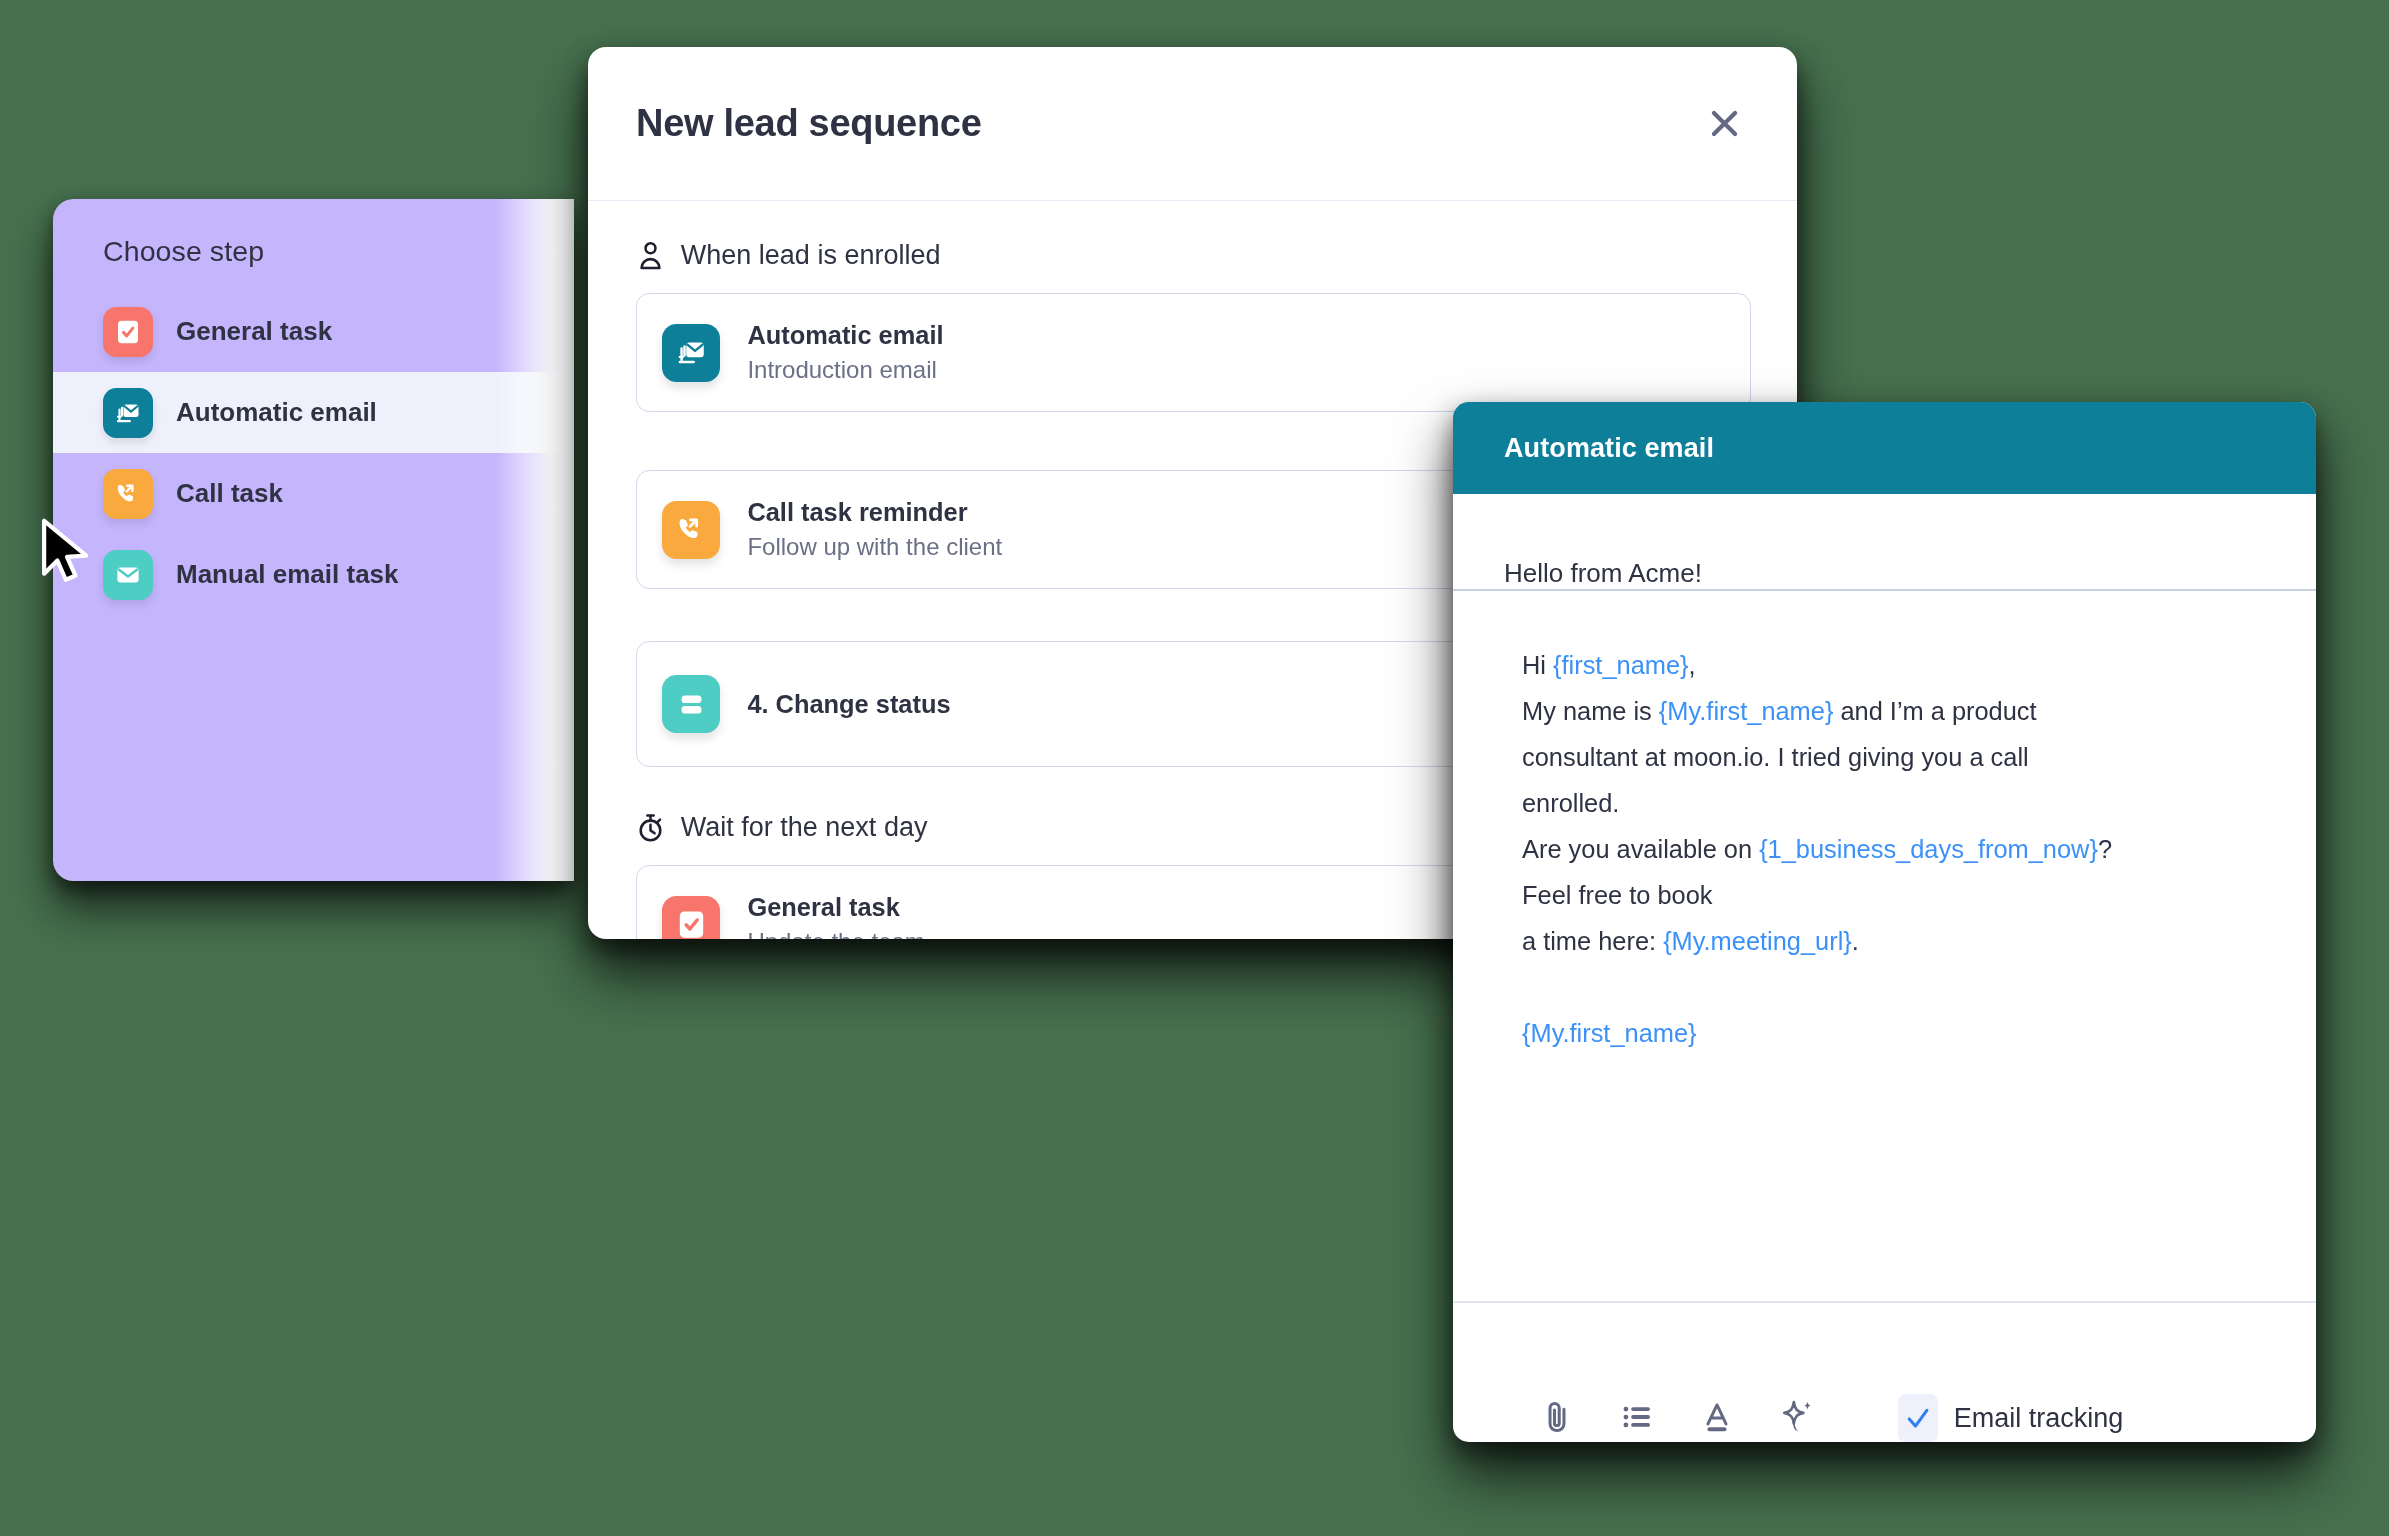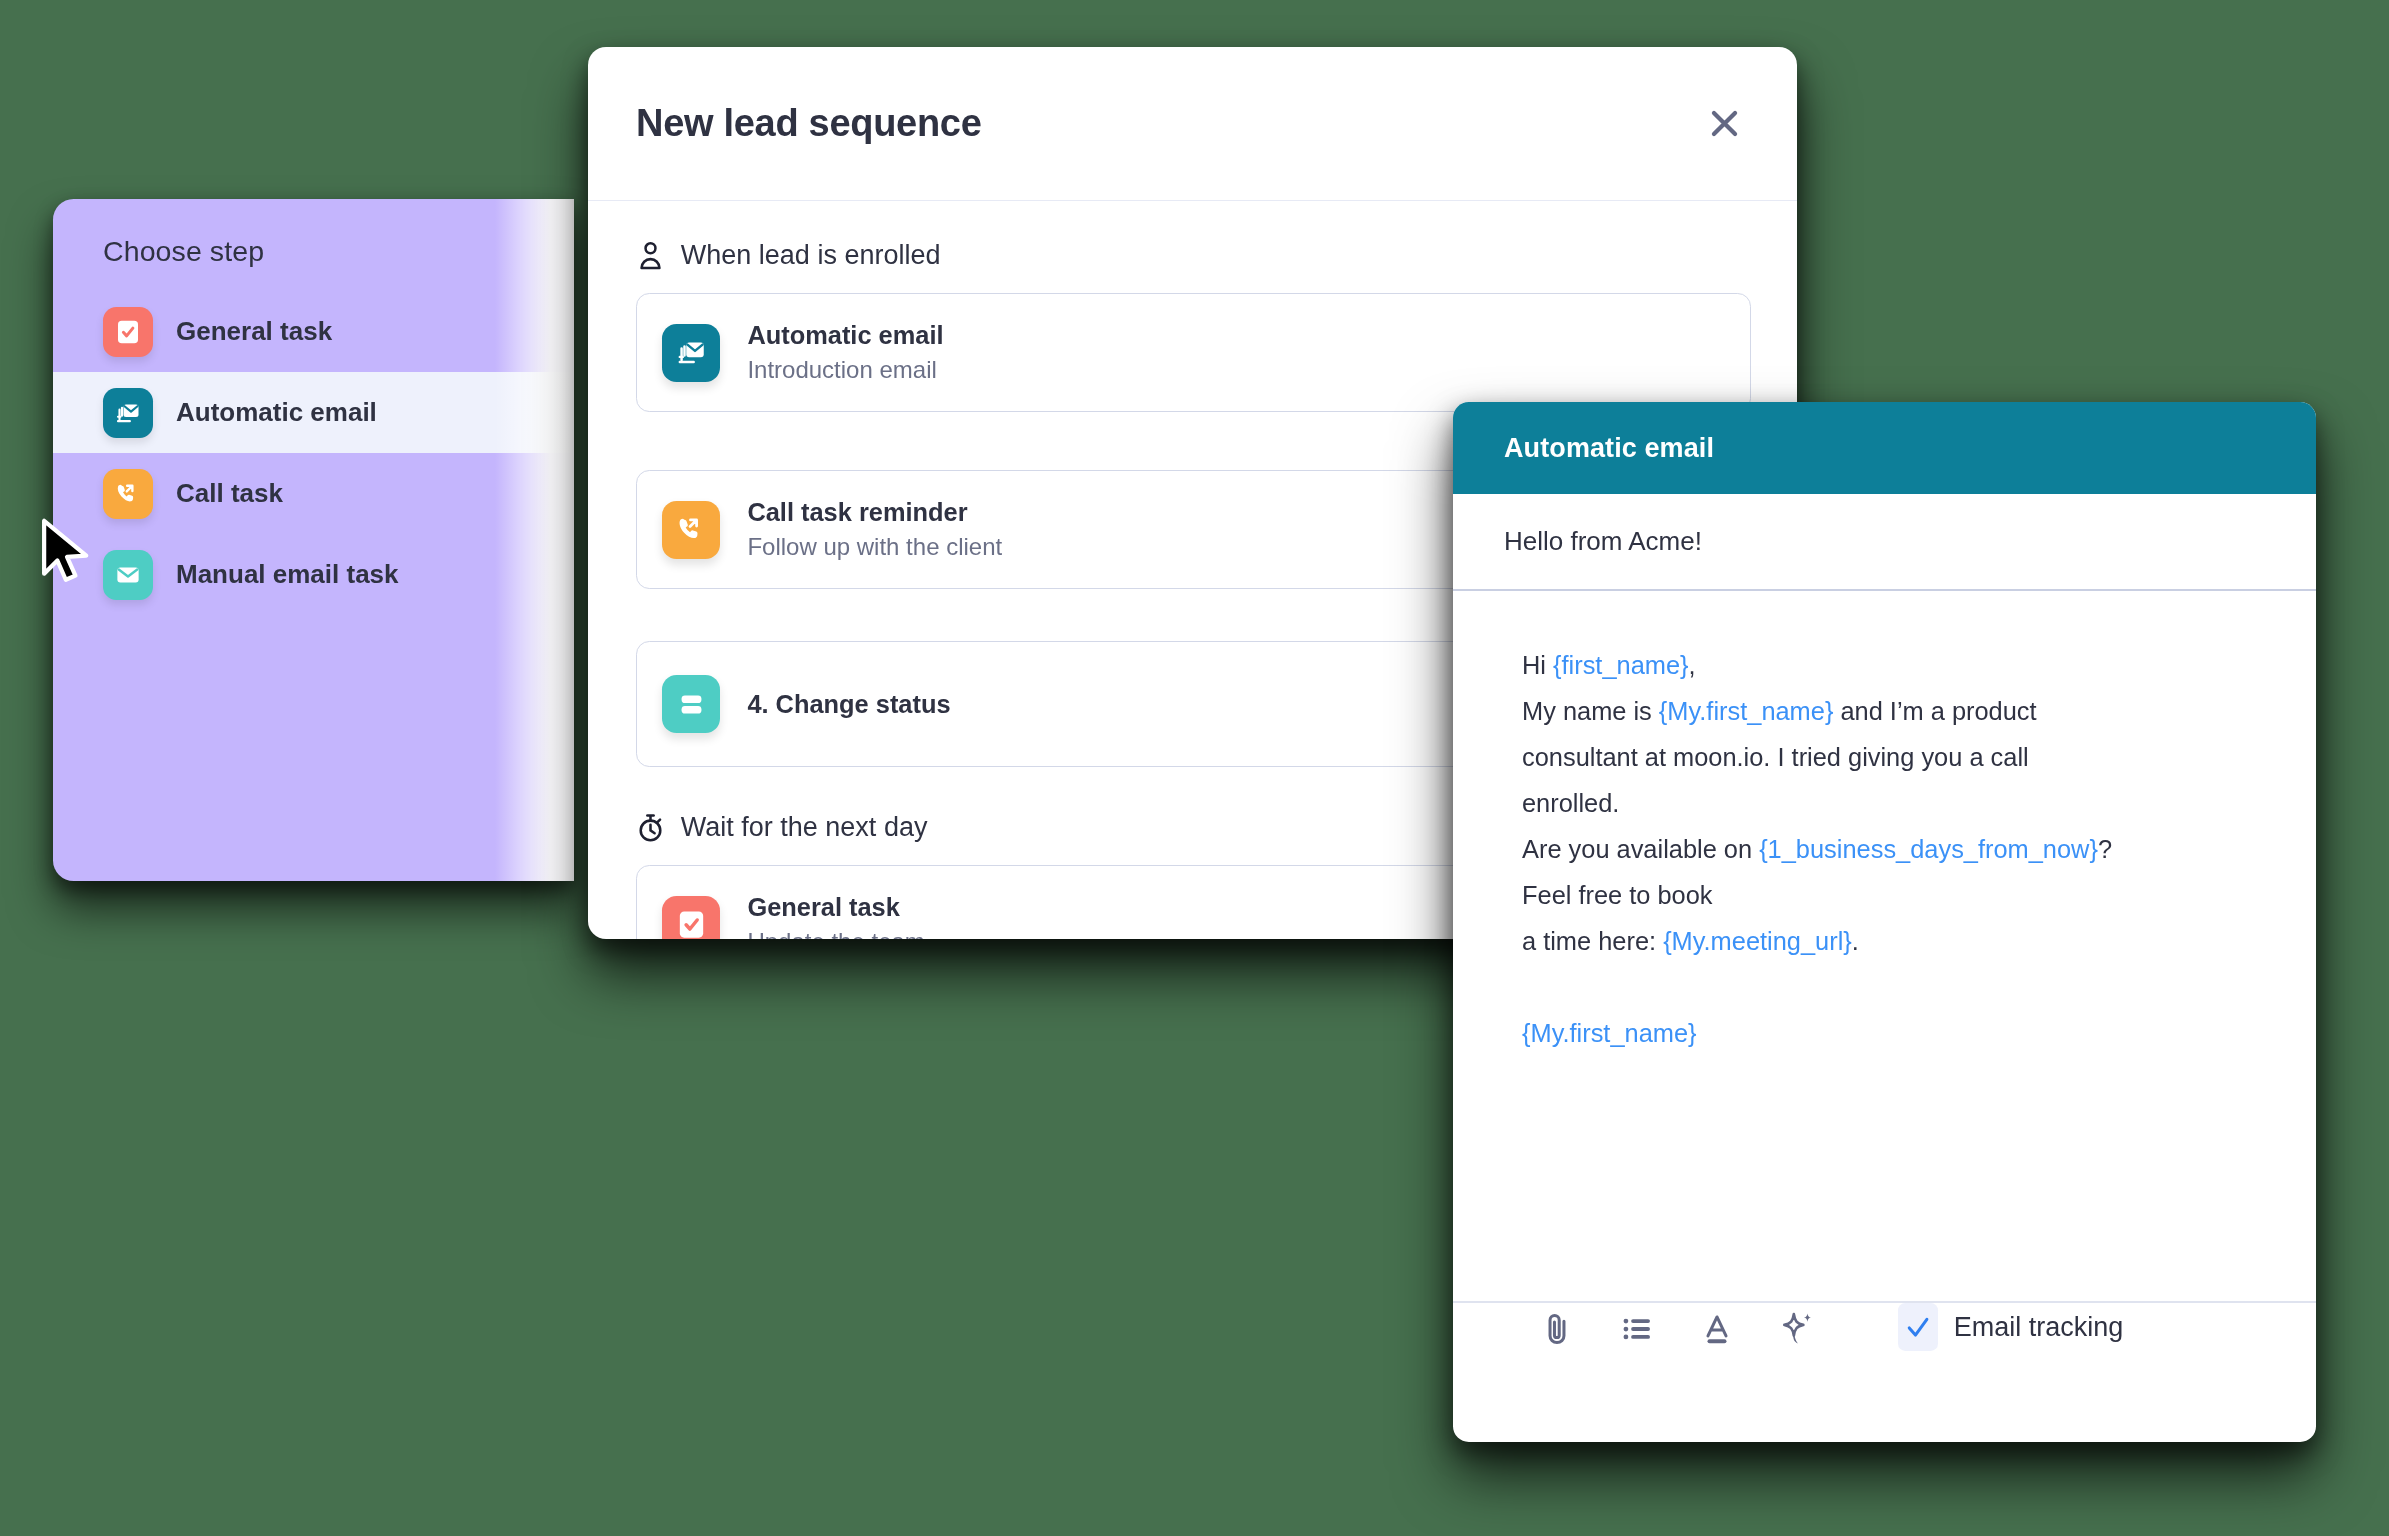--- a/index.html
+++ b/index.html
@@ -195,42 +195,42 @@
   }
   .email-header-title {
     color: #ffffff;
     font-size: 27px;
     font-weight: bold;
     letter-spacing: 0.1px;
   }
   .email-subject {
     height: 97px;
     display: flex;
-    align-items: center;
+    align-items: flex-end;
     padding-left: 51px;
     border-bottom: 2.4px solid #c9cfe2;
     font-size: 26px;
     color: #2f3242;
   }
   .email-body {
     flex: 1;
     padding: 51px 42px 0 69px;
     font-size: 25.4px;
     line-height: 46px;
     color: #2f3242;
   }
   .email-body p { margin: 0; }
   .email-body .spacer { height: 46px; }
   .var { color: #3b91f7; }
 
   .email-toolbar {
     height: 141px;
     border-top: 2.4px solid #dfe3ef;
     display: flex;
-    align-items: flex-start;
+    align-items: flex-end;
     padding-left: 78px;
     gap: 29px;
   }
   .tb-btn {
     width: 51px; height: 51px;
     display: flex; align-items: center; justify-content: center;
     background: none; border: none; cursor: pointer;
     flex: none;
   }
   .tb-btn svg { width: 38px; height: 38px; display: block; }

